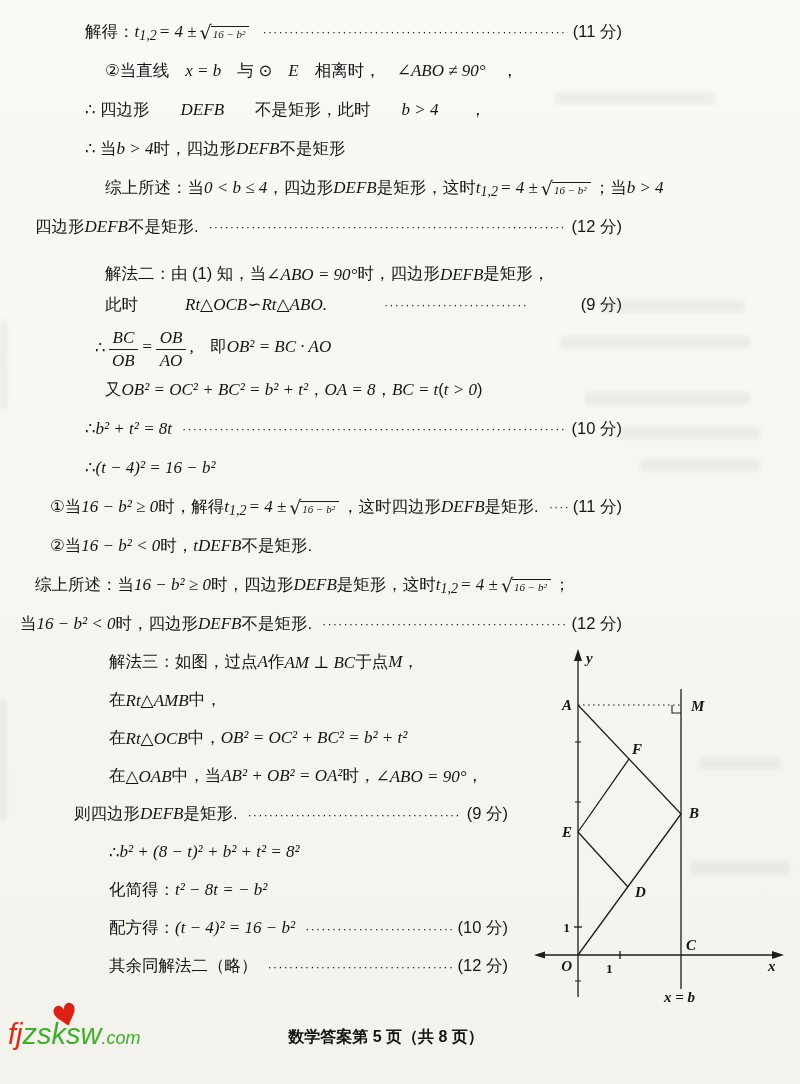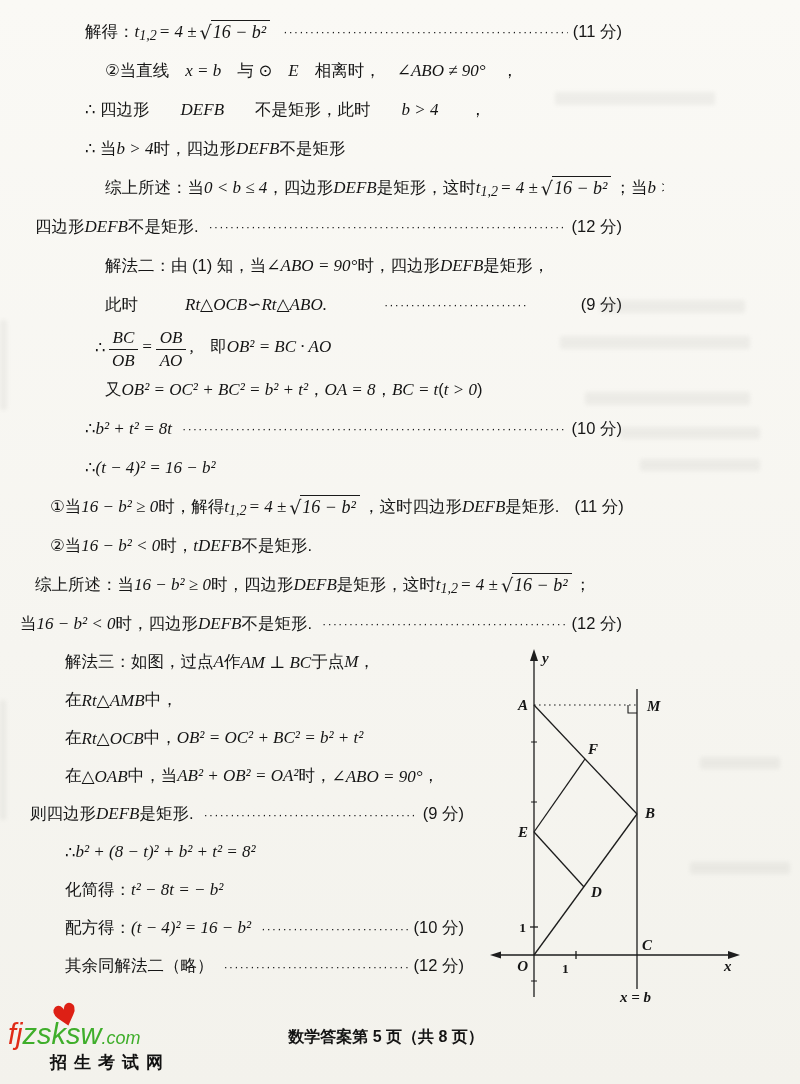--- a/index.html
+++ b/index.html
@@ -9,29 +9,29 @@
   
   .sec{box-sizing:border-box;width:664px;overflow:hidden;}
   #sec1{padding:12px 42px 0 0;}
   .line{display:flex;align-items:center;white-space:nowrap;height:39px;font-size:16.5px;}
   .cn{font-family:"Liberation Sans","DejaVu Sans",sans-serif;color:#161616;}
   .mi{font-family:"Liberation Serif","DejaVu Serif","DejaVu Sans",serif;font-style:italic;
       font-size:17px;color:#141414;}
   .msub{font-size:14px;font-style:italic;font-family:"Liberation Serif",serif;transform:translateY(4px);margin-right:2px;}
   .sqrt{display:inline-flex;align-items:baseline;margin:0 3px;}
   .rad{font-family:"DejaVu Sans",sans-serif;font-style:normal;font-size:19px;line-height:1;margin-right:-1px;transform:translateY(1px);}
-  .vinc{border-top:1.4px solid #1a1a1a;padding:1px 4px 0 2px;font-size:18px;}
+  .vinc{border-top:1.4px solid #1a1a1a;padding:1px 4px 0 2px;font-size:11px;}
   .frac{display:inline-flex;flex-direction:column;align-items:center;font-size:13.5px;line-height:1.15;margin:0 3px;transform:translateY(2px);}
   .fn{border-bottom:1.3px solid #1a1a1a;padding:0 4px 1px;}
   .fd{padding-top:1px;}
   .leader{flex:1 1 auto;min-width:0;overflow:hidden;white-space:nowrap;font-size:13px;
           letter-spacing:1px;margin:0 5px 0 10px;color:#1c1c1c;}
   .score{white-space:nowrap;font-size:16.5px;color:#161616;}
   
-  #sec2{display:flex;}
+  #sec2{display:flex;padding-left:44px;}
   #sec2-left{box-sizing:border-box;width:470px;padding-right:6px;flex:none;overflow:hidden;}
   #sec2-left .line{height:38px;}
   #sec2-right{flex:none;margin-top:4px;}
   
   .dlab{font-family:"Liberation Serif","DejaVu Serif",serif;font-style:italic;font-weight:bold;font-size:15px;fill:#161616;}
   .dnum{font-family:"Liberation Serif","DejaVu Serif",serif;font-style:normal;font-weight:bold;font-size:13.5px;fill:#161616;}
   
   #footer-text{position:absolute;left:0;top:1027px;width:800px;text-align:center;
                transform:translateX(-14px);font-size:16px;font-weight:bold;color:#141414;}
   
@@ -106,21 +106,21 @@
         <span class="mi">b &gt; 4</span>
         <span class="cn"> 时，</span>
       </div>
       <div class="line" style="margin-left: 35px;">
         <span class="cn">四边形 </span>
         <span class="mi">DEFB</span>
         <span class="cn"> 不是矩形.</span>
         <span class="leader">·······························································································································································</span>
         <span class="score">(12 分)</span>
       </div>
-      <div class="line" style="margin-left: 105px;">
+      <div class="line" style="margin-left: 105px; align-items: flex-end;">
         <span class="cn">解法二：由 (1) 知，当</span>
         <span class="mi">∠ABO = 90°</span>
         <span class="cn">时，四边形 </span>
         <span class="mi">DEFB</span>
         <span class="cn"> 是矩形，</span>
       </div>
       <div class="line" style="margin-left: 105px; gap: 47px;">
         <span class="cn">此时 </span>
         <span class="mi">Rt△OCB∽Rt△ABO.</span>
         <span class="leader">·······························································································································································</span>
@@ -311,21 +311,20 @@
         </g>
       </svg>
     </div>
   </div>
 
   <div id="footer-text">数学答案第 5 页（共 8 页）</div>
 
   <div id="logo">
     <span id="logo-heart">♥</span>
     <div id="logo-main"><span class="logo-red">fj</span><span class="logo-green">zsksw</span><span class="logo-com">.com</span></div>
-    <div id="logo-sub">招生考试网</div>
   </div>
 
   <div class="bleed" style="left:555px;top:92px;width:160px;height:13px;"></div>
   <div class="bleed" style="left:600px;top:300px;width:145px;height:13px;"></div>
   <div class="bleed" style="left:560px;top:336px;width:190px;height:13px;"></div>
   <div class="bleed" style="left:585px;top:392px;width:165px;height:13px;"></div>
   <div class="bleed" style="left:620px;top:427px;width:140px;height:12px;"></div>
   <div class="bleed" style="left:640px;top:459px;width:120px;height:12px;"></div>
   <div class="bleed" style="left:700px;top:757px;width:80px;height:12px;"></div>
   <div class="bleed" style="left:690px;top:862px;width:100px;height:12px;"></div>

